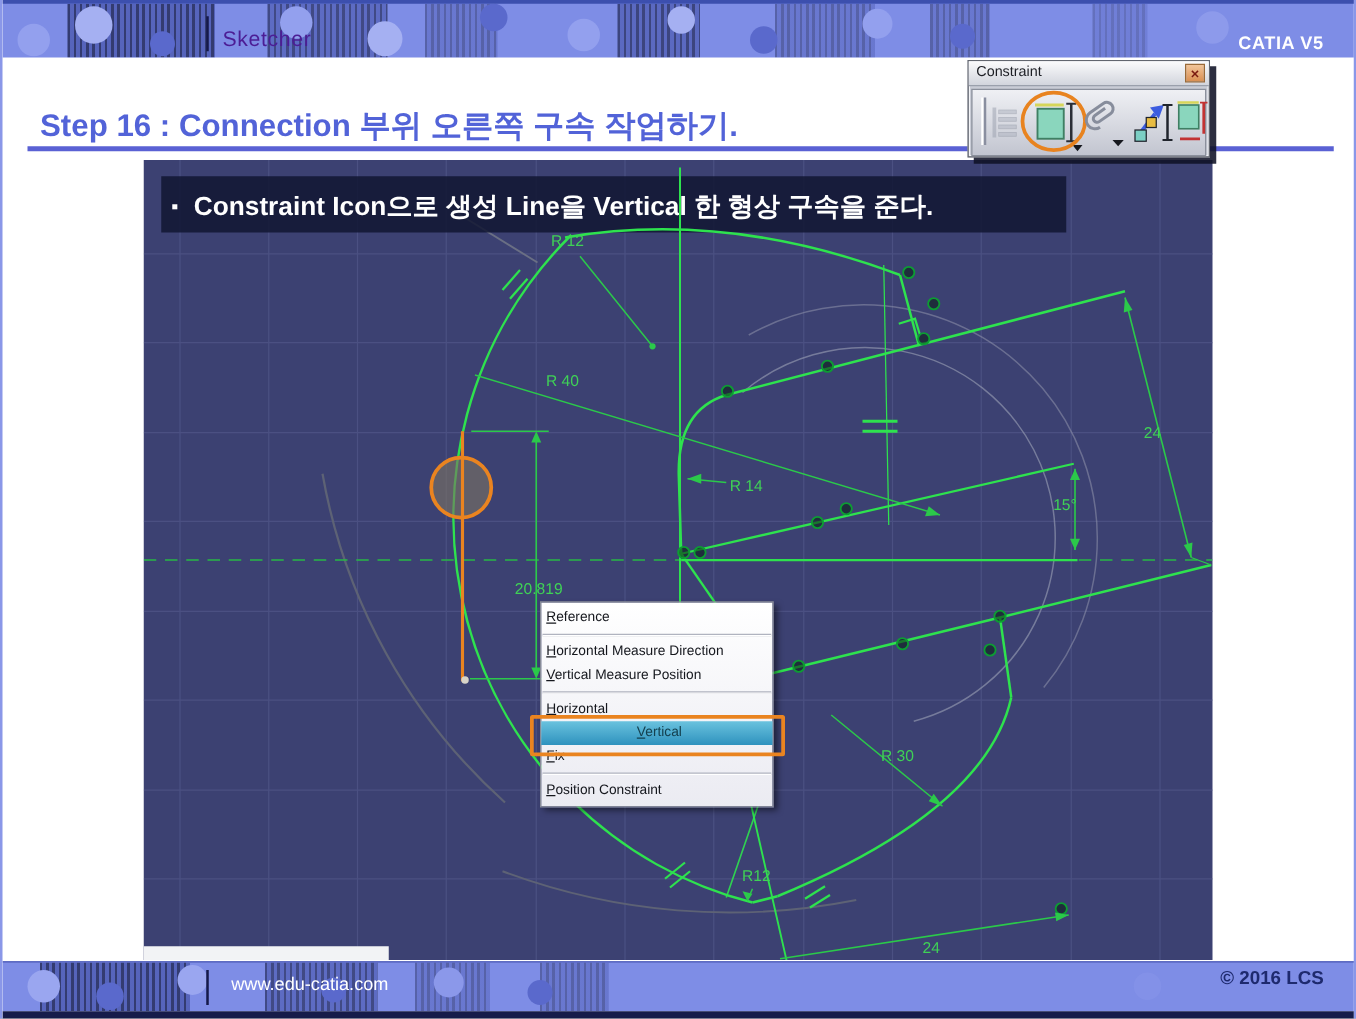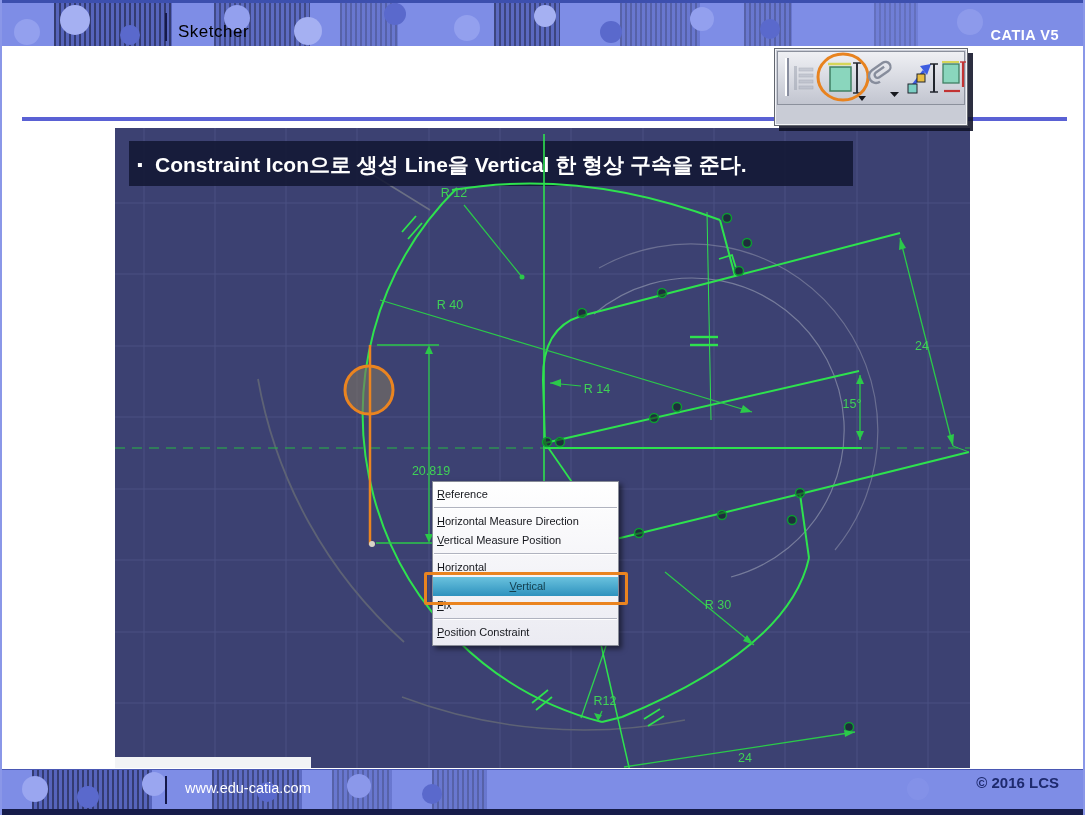--- a/index.html
+++ b/index.html
@@ -6,21 +6,21 @@
   .page{position:relative;width:1085px;height:815px;background:#ffffff;overflow:hidden;
         font-family:"Liberation Sans",sans-serif;border-left:2px solid #8a97e8;border-right:2px solid #8a97e8;box-sizing:border-box;}
   
   .strip{position:absolute;left:0;width:1085px;background:#7e8de6;overflow:hidden;}
   .hdr{top:0;height:46px;border-top:3px solid #3c4fae;box-sizing:border-box;}
   .ftr{top:769px;height:40px;border-top:1px solid #4a58b4;box-sizing:border-box;}
   .band{position:absolute;top:0;bottom:0;background:repeating-linear-gradient(90deg,#262d5c 0 2px,#4f5db4 2px 5px);opacity:.85;}
   .band.soft{opacity:.45;}
   .circ{position:absolute;border-radius:50%;}
   .tickline{position:absolute;width:2px;background:#15194a;}
-  .applabel{position:absolute;left:176px;top:19px;color:#000000;font-size:17px;letter-spacing:.5px;}
+  .applabel{position:absolute;left:176px;top:19px;color:#4c1d95;font-size:17px;letter-spacing:.5px;}
   .brand{position:absolute;right:28px;top:24px;color:#fff;font-size:14.5px;font-weight:bold;letter-spacing:.5px;text-align:center;}
   .site{position:absolute;left:183px;top:10px;color:#fff;font-size:14.5px;}
   .copyright{position:absolute;right:28px;top:4px;color:#1e2a6e;font-size:15px;font-weight:bold;}
   .bottombar{position:absolute;left:0;top:809px;width:1085px;height:6px;background:#161c4a;}
   
   .page-title{position:absolute;left:30px;top:84px;font-size:25px;font-weight:bold;color:#5263d8;white-space:nowrap;}
   .title-underline{position:absolute;left:20px;top:117px;width:1045px;height:4px;background:#5a61d4;}
   
   .cad{position:absolute;left:113px;top:128px;width:855px;height:640px;background:#3c4172;}
   .cad svg{position:absolute;left:0;top:0;}
@@ -65,20 +65,21 @@
     <div class="circ" style="left:532px;top:2px;width:22px;height:22px;background:#a5b0f2"></div>
     <div class="circ" style="left:598px;top:18px;width:22px;height:22px;background:#5a69cc"></div>
     <div class="circ" style="left:688px;top:4px;width:24px;height:24px;background:#93a0ee"></div>
     <div class="circ" style="left:758px;top:16px;width:20px;height:20px;background:#5a69cc"></div>
     <div class="circ" style="left:955px;top:6px;width:26px;height:26px;background:rgba(165,176,242,.4)"></div>
     <div class="tickline" style="left:163px;top:10px;height:28px"></div>
     <div class="applabel">Sketcher</div>
     <div class="brand">CATIA V5</div>
   </div>
 
+  <div class="page-title">Step 16 : Connection 부위 오른쪽 구속 작업하기.</div>
   <div class="title-underline"></div>
 
   <div class="cad">
     <svg width="855" height="640" viewBox="0 0 855 640">
 
       <g stroke="#4b5082" stroke-width="1">
         <line x1="29" y1="0" x2="29" y2="640"></line>
           <line x1="100" y1="0" x2="100" y2="640"></line>
         <line x1="171" y1="0" x2="171" y2="640"></line>
           <line x1="242" y1="0" x2="242" y2="640"></line>
@@ -236,20 +237,24 @@
         </div>
       <div class="sep"></div>
       <div class="mi">
           <span class="lbl">Position Constraint</span>
         </div>
       <div class="orange-box"></div>
     </div>
   </div>
 
   <div class="toolbar">
+    <div class="tb-title">
+      <span>Constraint</span>
+      <div class="tb-close">✕</div>
+    </div>
     <div class="tb-body">
       <svg width="190" height="50" viewBox="0 0 190 50">
         <g>
           <line x1="8" y1="6" x2="8" y2="44" stroke="#ffffff" stroke-width="2"></line>
           <line x1="10" y1="6" x2="10" y2="44" stroke="#8a8fa0" stroke-width="2"></line>
         </g>
         <g transform="translate(16,10)" opacity=".5">
           <rect x="0" y="4" width="3" height="24" fill="#9aa0ae"></rect>
           <rect x="5" y="6" width="14" height="3" fill="#aeb3c0" stroke="#868c9a" stroke-width=".6"></rect>
           <rect x="5" y="12" width="14" height="3" fill="#aeb3c0" stroke="#868c9a" stroke-width=".6"></rect>

